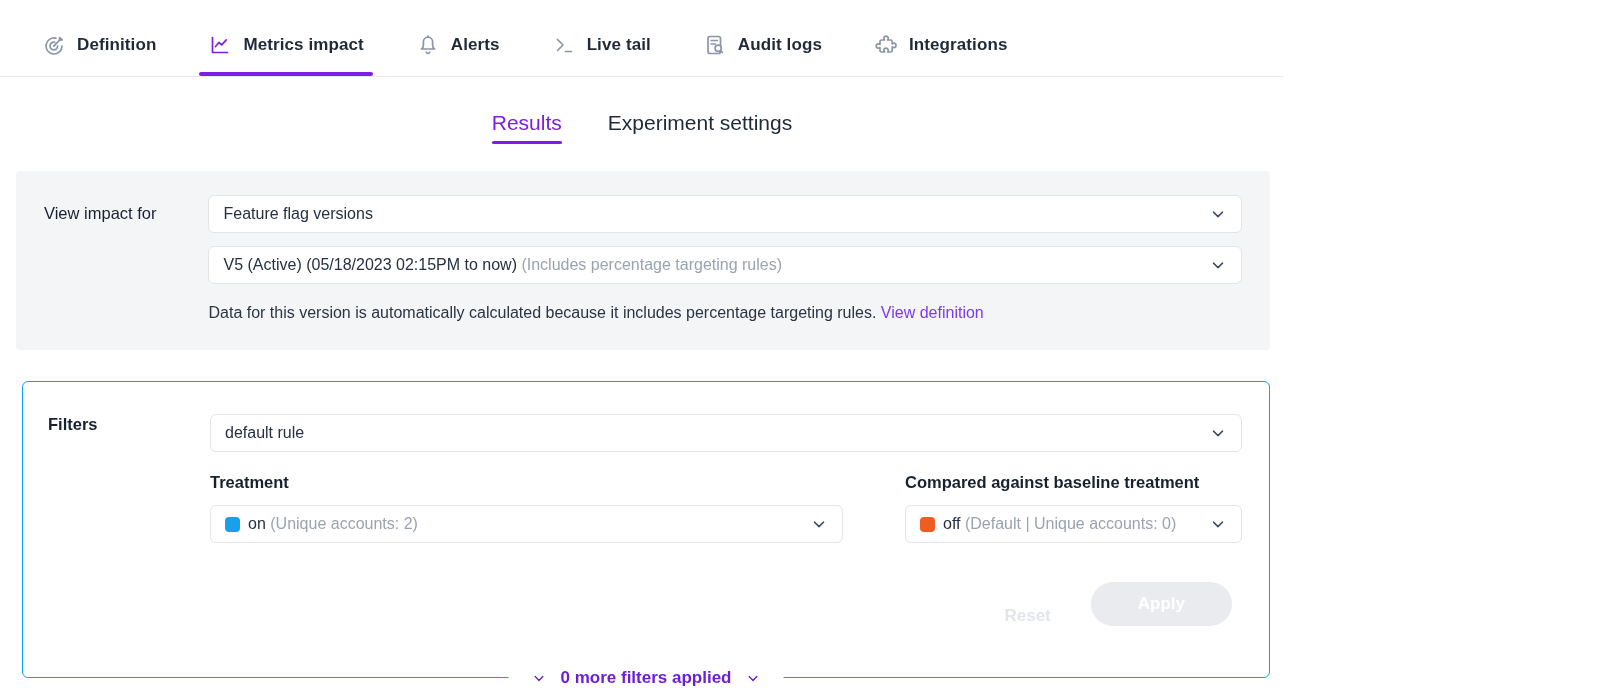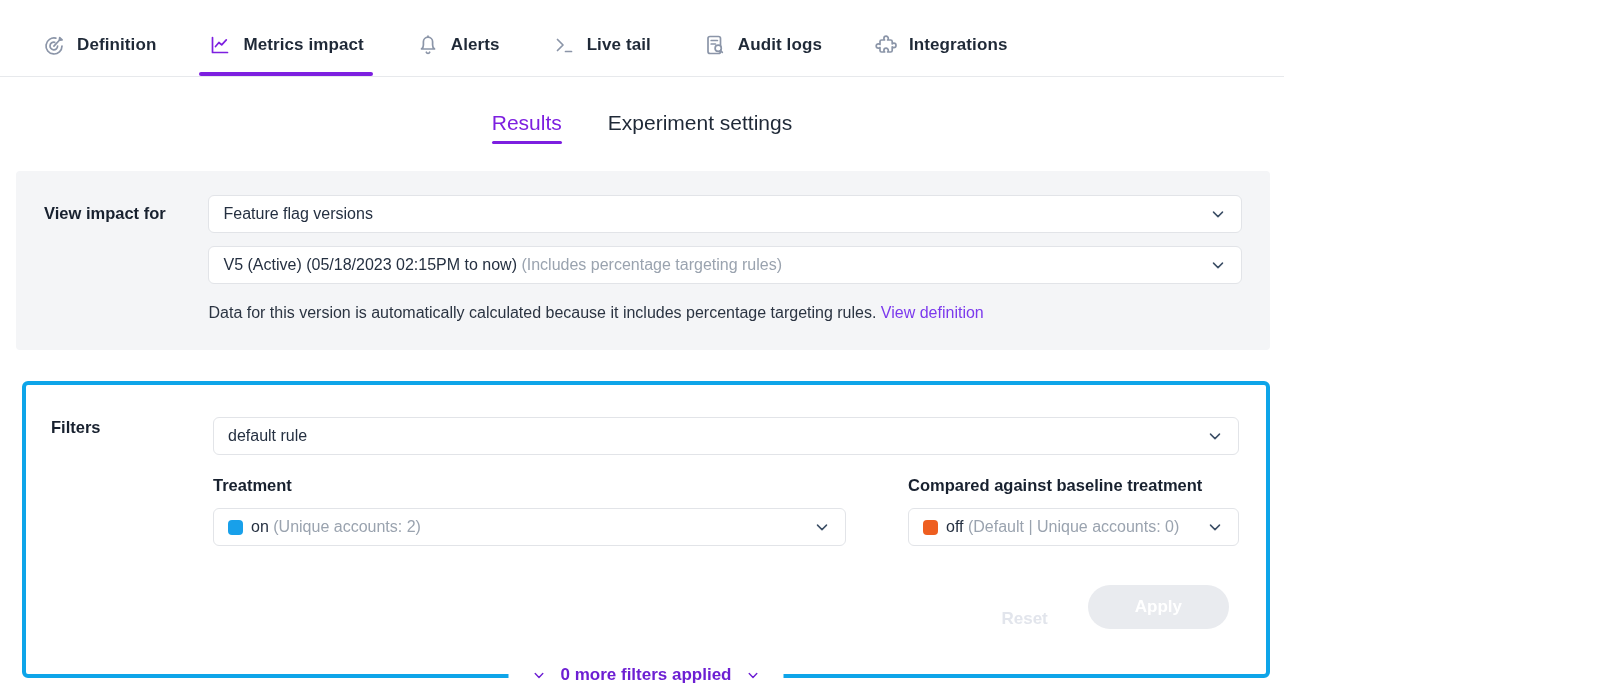--- a/index.html
+++ b/index.html
@@ -20,36 +20,36 @@
 
   
   .subtabs { margin-top: 34px; display: flex; justify-content: center; gap: 46px; }
   .subtab { font-size: 21px; color: #1f2937; cursor: pointer; text-align: center; }
   .subtab.active .subtab-label { color: #7d1fe0; }
   .subtab-underline { height: 3px; border-radius: 2px; background: #7d1fe0; margin-top: 6px; }
 
   
   .impact-panel { margin: 27px 14px 0 16px; background: #f4f5f7; border-radius: 4px;
                   padding: 24px 28px 28px 28px; display: flex; }
-  .impact-label { width: 166px; padding-top: 9px; font-size: 16.5px; font-weight: 700; color: #18212f; }
+  .impact-label { width: 166px; padding-top: 9px; font-size: 16.5px; font-weight: 400; color: #18212f; }
   .impact-controls { display: flex; flex-direction: column; gap: 13px; width: 1043px; }
 
   .dropdown { height: 38px; background: #fff; border: 1px solid #e2e4e8; border-radius: 6px;
               display: flex; align-items: center; padding: 0 14px; cursor: pointer;
               font-size: 16px; color: #253041; }
   .dropdown .grow { flex: 1; white-space: nowrap; overflow: hidden; }
   .dropdown .muted { color: #9aa3af; }
   .dd-chevron { width: 18px; height: 18px; color: #3c4f66; flex: none; margin-left: 10px; }
   .swatch { width: 15px; height: 15px; border-radius: 4px; flex: none; margin-right: 8px; }
 
   .helper { font-size: 16px; color: #2b3442; margin-top: 7px; }
   .helper a { color: #7c3aed; text-decoration: none; cursor: pointer; }
 
   
-  .filters-panel { position: relative; margin: 31px 14px 0 22px; border: 4px solid #0ea5e9;
+  .filters-panel { position: relative; margin: 31px 14px 0 22px; border: 1px solid #0ea5e9;
                    border-radius: 6px; height: 297px; }
   .filters-body { display: flex; padding: 32px 27px 0 25px; }
   .filters-label { width: 162px; font-size: 16.5px; font-weight: 700; color: #18212f; padding-top: 1px; }
   .filters-controls { flex: 1; min-width: 0; }
   .field-label { font-size: 16.5px; font-weight: 700; color: #18212f; margin-bottom: 13px; }
   .two-col { display: flex; gap: 62px; margin-top: 21px; }
   .col-left { width: 633px; flex: none; }
   .col-right { flex: 1; min-width: 0; }
 
   .btn-row { display: flex; justify-content: flex-end; align-items: flex-end; gap: 40px;

